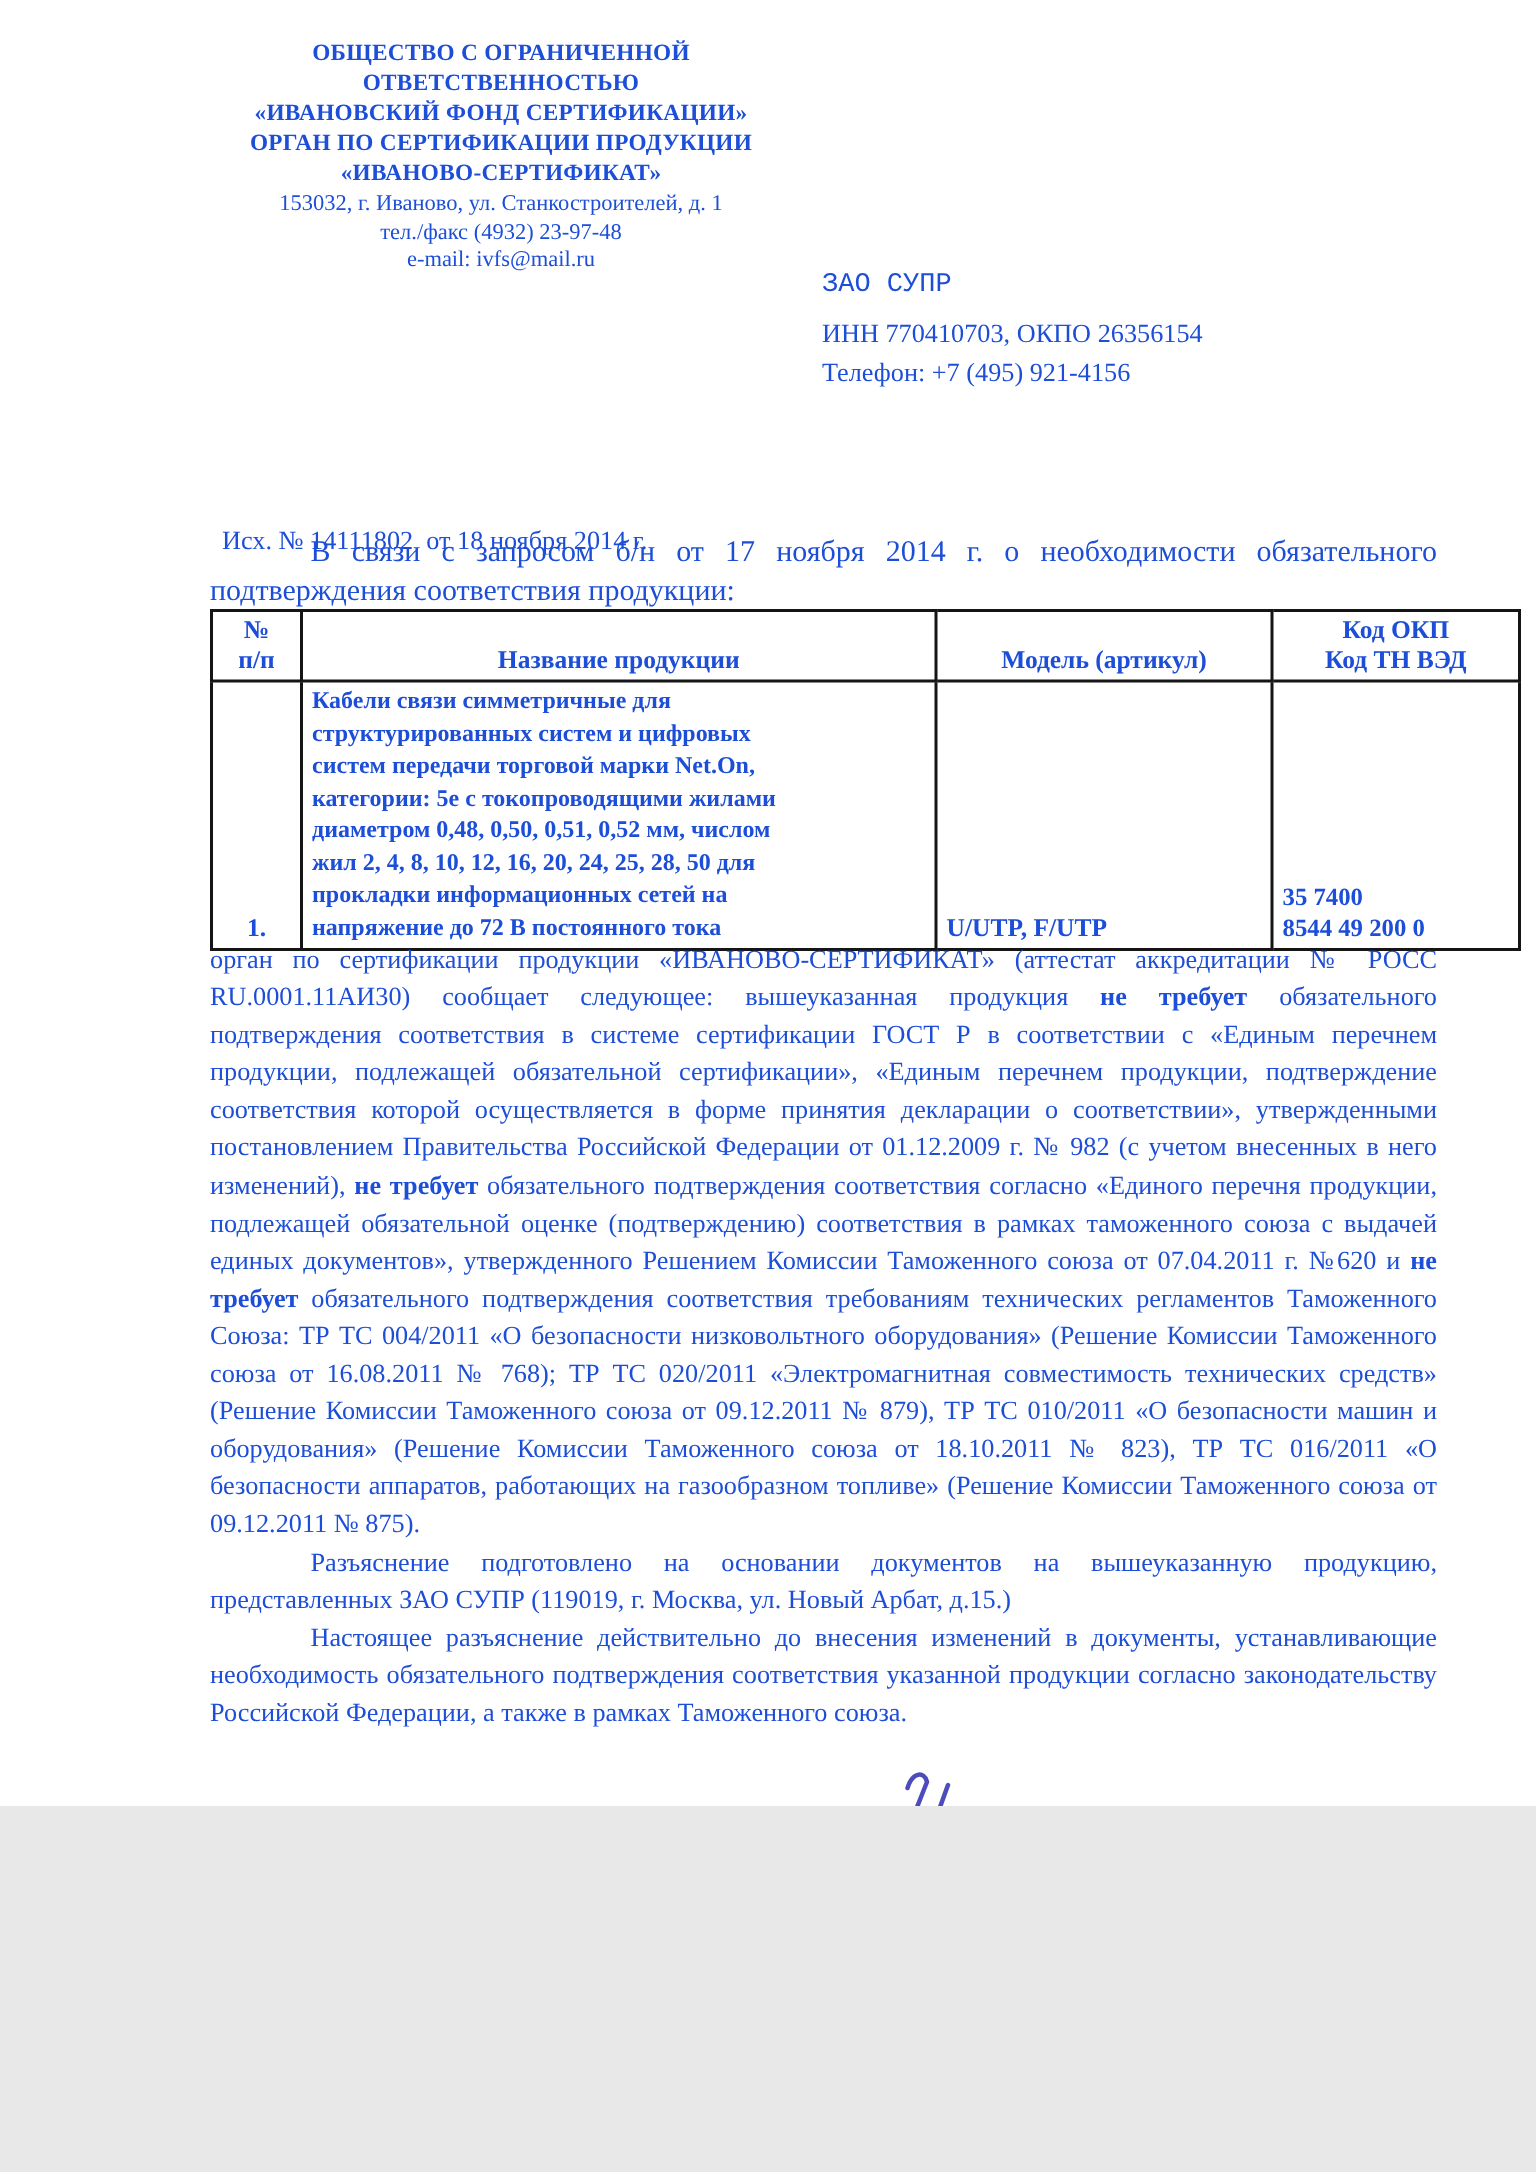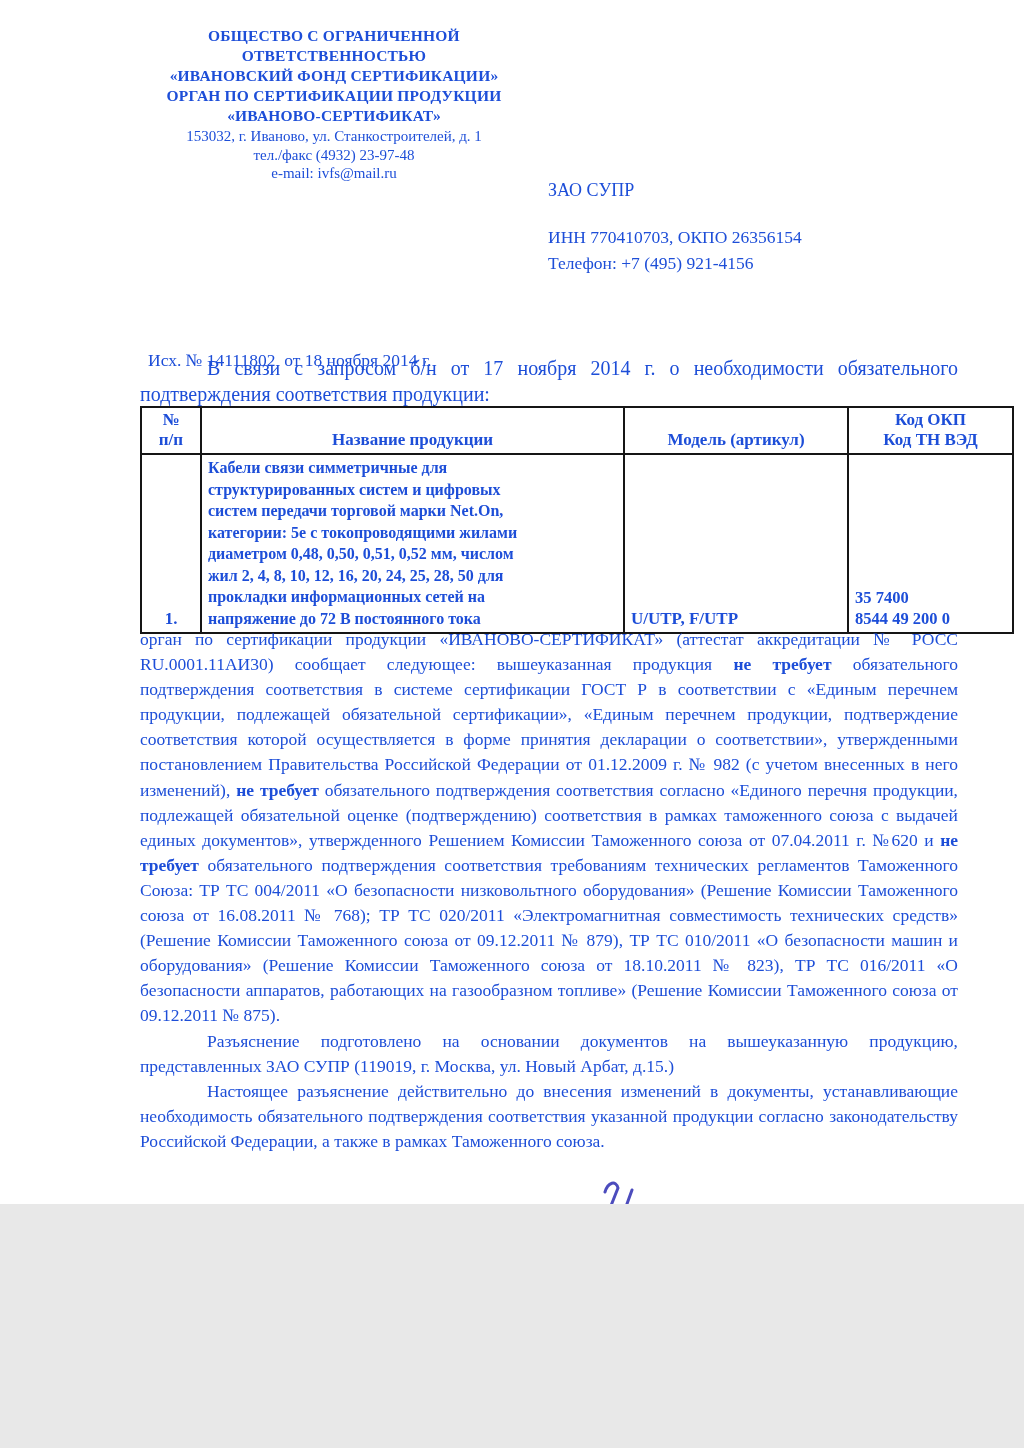--- a/index.html
+++ b/index.html
@@ -8,21 +8,21 @@
     font-family:"Liberation Serif","DejaVu Serif",serif;color:#1d4ed8;
     overflow:hidden;margin:0 auto;
   }
   
   .letterhead{position:absolute;left:146px;top:26px;width:376px;text-align:center;}
   .letterhead .org-line{font-weight:700;font-size:15.5px;line-height:20px;letter-spacing:.2px;}
   .letterhead .contact-line{font-size:15px;line-height:18.5px;}
   .letterhead .addr{margin-top:1px;}
   
   .recipient{position:absolute;left:548px;top:178px;width:420px;}
-  .recipient .name{font-size:18px;line-height:24px;margin-bottom:23px;}
+  .recipient .name{font-size:18px;line-height:24px;margin-bottom:8px;font-family:Liberation Mono, monospace;}
   .recipient .line{font-size:17.5px;line-height:25.5px;}
   
   .ref-line{position:absolute;left:148px;top:308px;font-size:17.5px;white-space:pre;margin-top:42px;}
   
   .intro{position:absolute;left:140px;top:355px;width:818px;font-size:20px;
          line-height:26px;text-align:justify;text-indent:67px;}
   
   .prod-table{position:absolute;left:140px;top:406px;width:816px;border-collapse:collapse;
               table-layout:fixed;}
   .prod-table td{border:2px solid #151515;vertical-align:bottom;font-weight:700;

